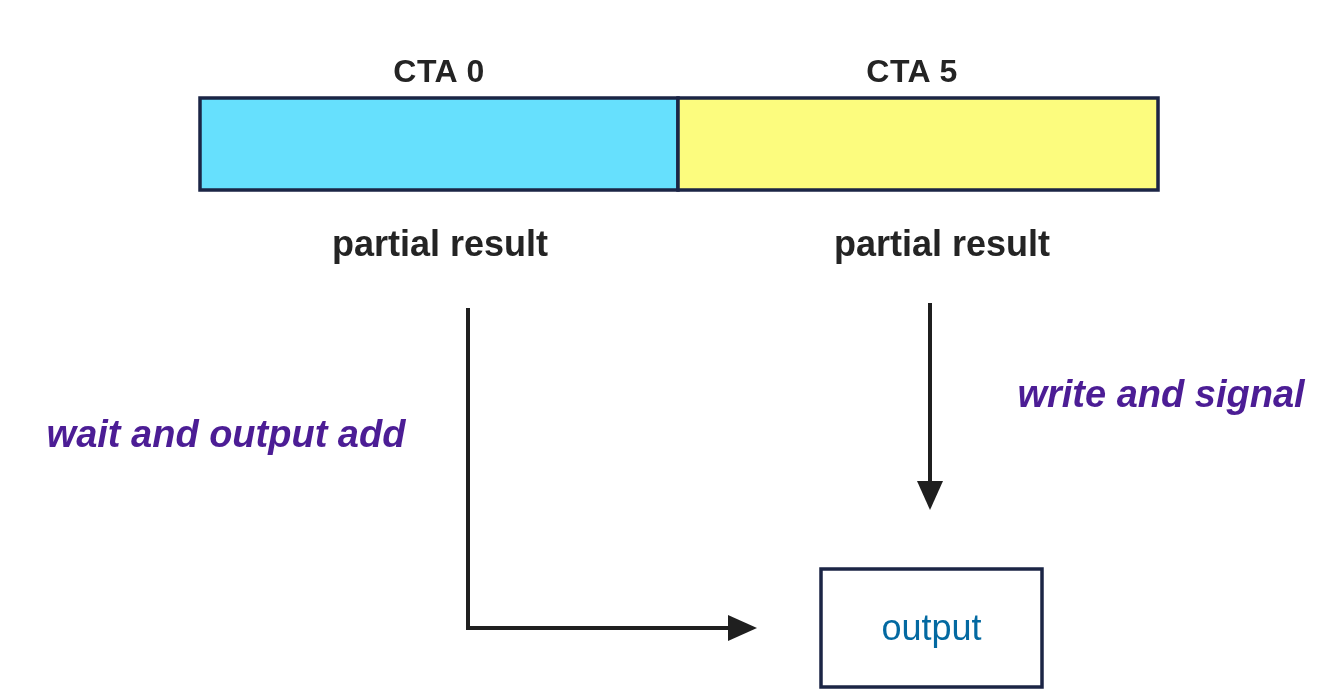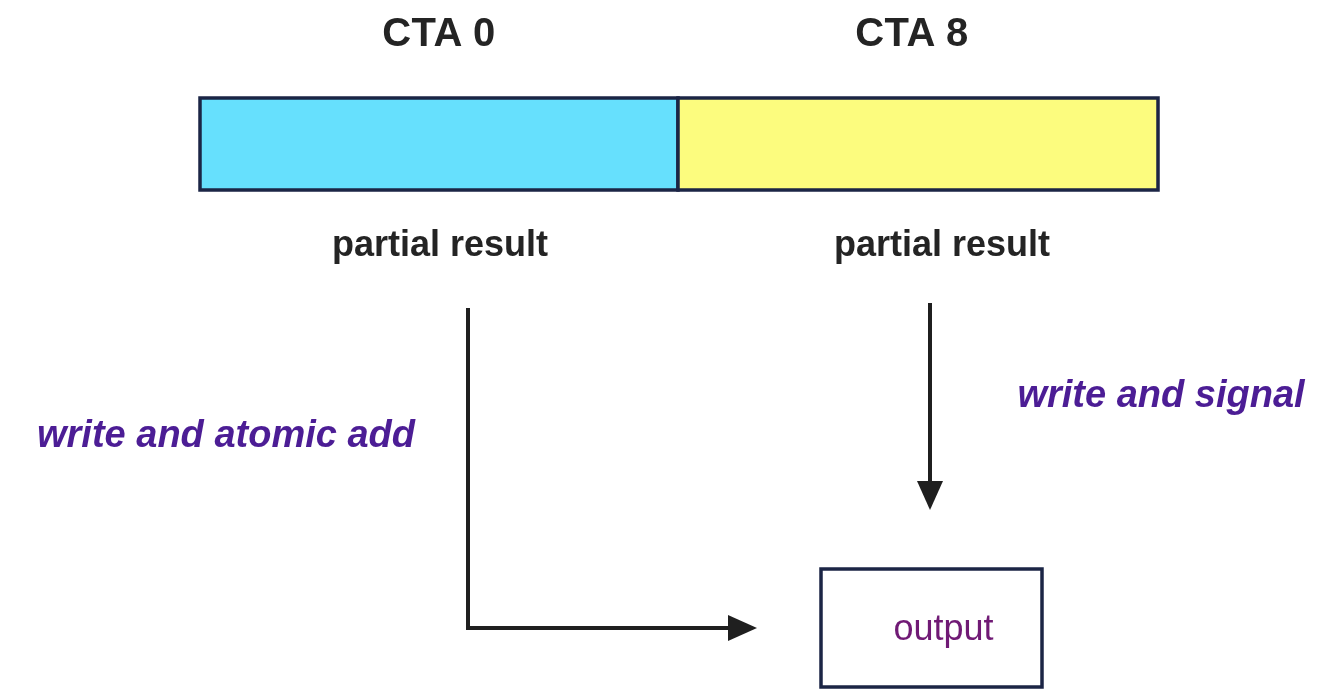--- a/index.html
+++ b/index.html
@@ -40,43 +40,43 @@
   .label {
     position: absolute;
     transform: translateX(-50%);
     white-space: nowrap;
     color: #242424;
     line-height: 1.2;
     font-weight: bold;
   }
   .cta {
     font-weight: 700;
-    font-size: 40px;
+    font-size: 32px;
     letter-spacing: 0.5px;
+    margin-top: 44px;
   }
   .plain {
     font-size: 36px;
   }
   .annot {
     font-style: italic;
     font-size: 38px;
     color: #4c1d95;
   }
   .output-label {
     position: absolute;
     left: 821px;
     top: 569px;
     width: 221px;
     height: 118px;
     display: flex;
     align-items: center;
     justify-content: center;
     font-size: 36px;
-    color: #701a75;
-    padding-left: 12px;
+    color: #0369a1;
   }
 </style>
 </head>
 <body>
 
 <div class="canvas">
 
   <svg class="layer" viewBox="0 0 1344 691">
 
     <rect class="seg" x="200" y="98" width="478" height="92" fill="#66e0fd" stroke="#1b2545"></rect>
@@ -91,25 +91,25 @@
     <g>
       <polyline class="arrow-line" points="930,303 930,492" stroke="#1f1f1f"></polyline>
       <polygon class="arrow-head" points="930,510 917,481 943,481" fill="#1f1f1f"></polygon>
     </g>
 
     <rect class="outbox" x="821" y="569" width="221" height="118" fill="#ffffff" stroke="#1b2545"></rect>
   </svg>
 
   <div class="label cta" style="left:439px; top:8px;">CTA 0</div>
 
-  <div class="label cta" style="left:912px; top:8px;">CTA 8</div>
+  <div class="label cta" style="left:912px; top:8px;">CTA 5</div>
 
   <div class="label plain" style="left:440px; top:222px;">partial result</div>
 
   <div class="label plain" style="left:942px; top:222px;">partial result</div>
 
-  <div class="label annot" style="left:226px; top:412px;">write and atomic add</div>
+  <div class="label annot" style="left:226px; top:412px;">wait and output add</div>
 
   <div class="label annot" style="left:1161px; top:372px;">write and signal</div>
 
   <div class="output-label">output</div>
 
 </div>
 
 </body></html>

